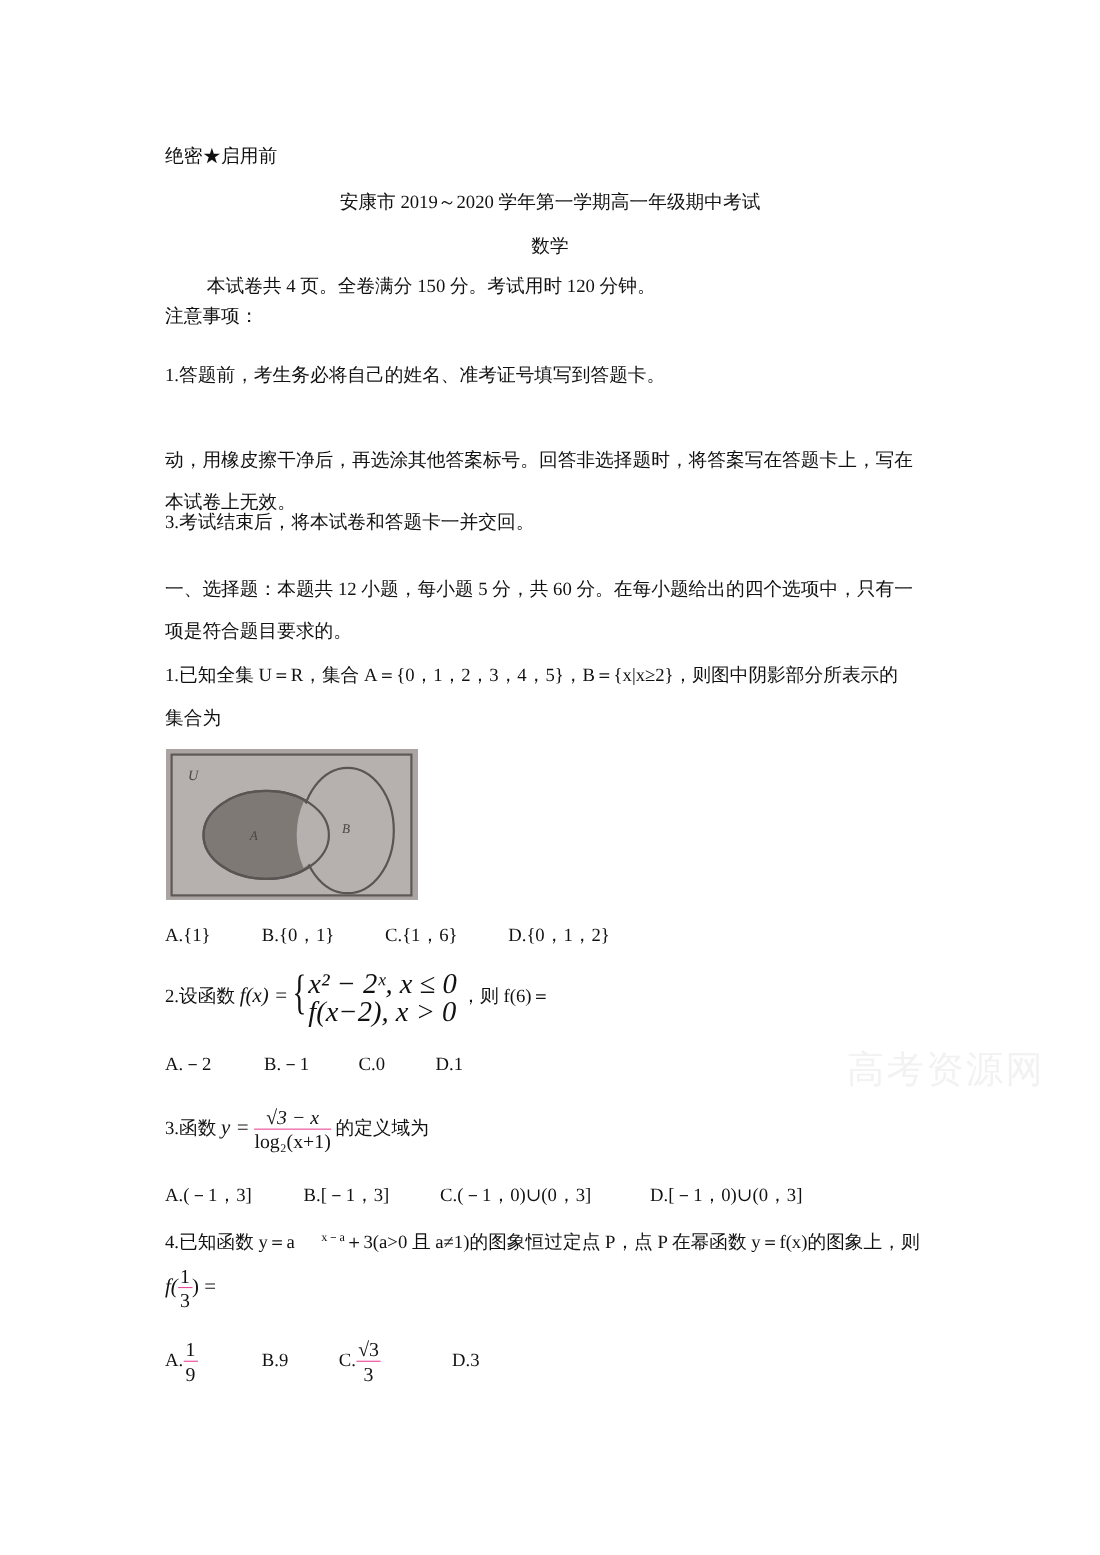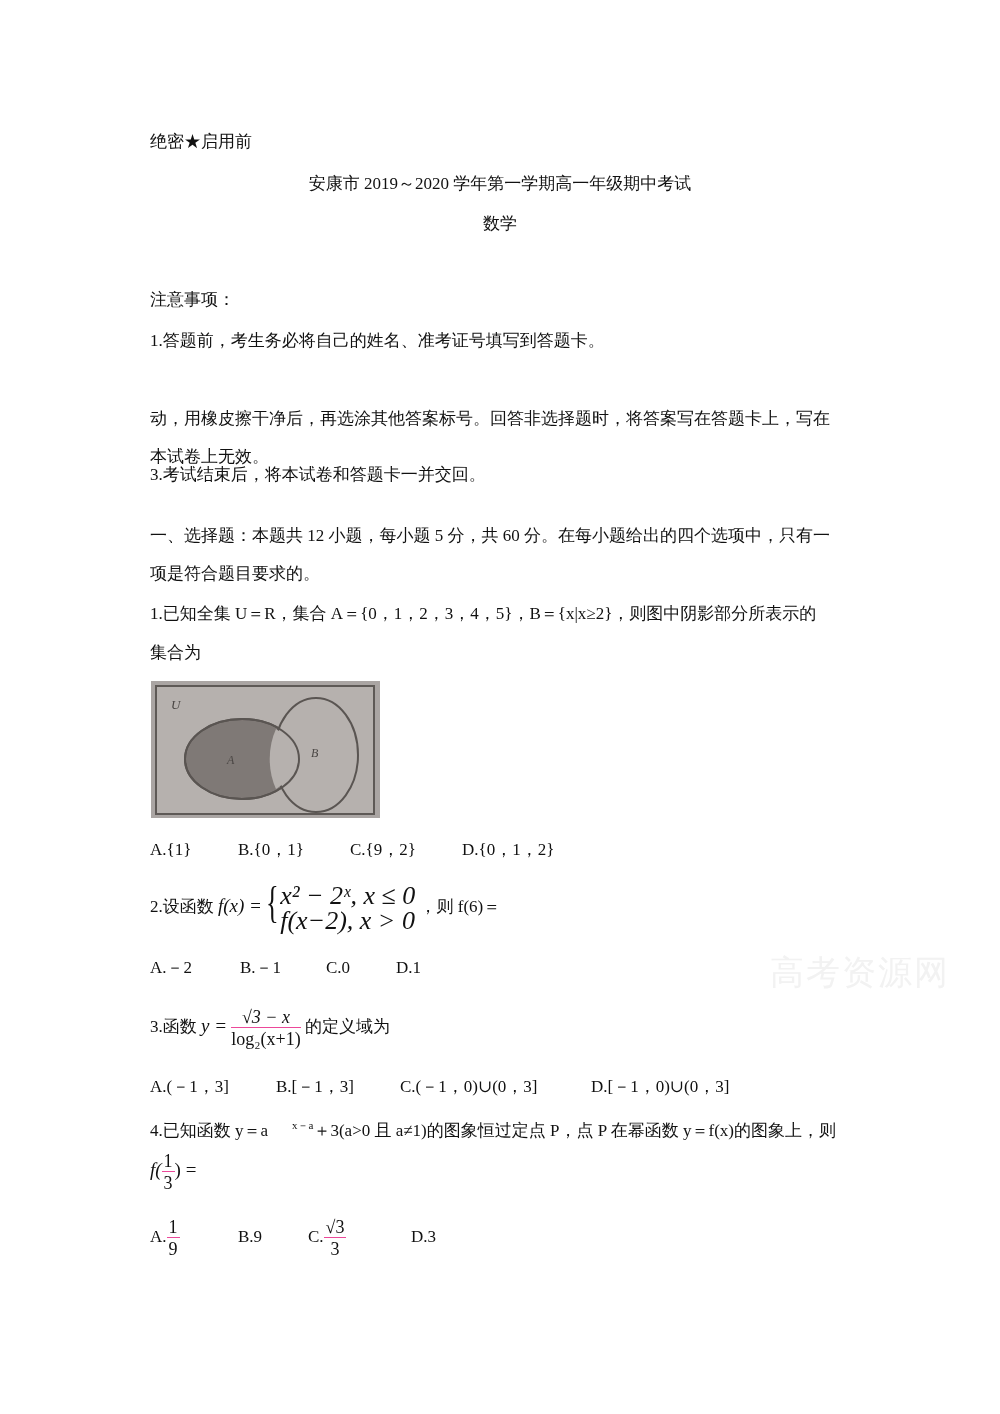--- a/index.html
+++ b/index.html
@@ -23,22 +23,23 @@
   sup { font-size:11px;margin-left:24px; }
 </style>
 </head>
 <body>
 
 <div class="page">
 
   <div class="line" style="top:131px">绝密★启用前</div>
   <div class="line center" style="top:173px">安康市 2019～2020 学年第一学期高一年级期中考试</div>
   <div class="line center" style="top:213px">数学</div>
+  <div class="line indent" style="top:249px">本试卷共 4 页。全卷满分 150 分。考试用时 120 分钟。</div>
 
-  <div class="line" style="top:289px">注意事项：</div>
+  <div class="line" style="top:277px">注意事项：</div>
   <div class="line" style="top:330px">1.答题前，考生务必将自己的姓名、准考证号填写到答题卡。</div>
   <div class="line" style="top:408px">动，用橡皮擦干净后，再选涂其他答案标号。回答非选择题时，将答案写在答题卡上，写在</div>
   <div class="line" style="top:446px">本试卷上无效。</div>
   <div class="line" style="top:464px">3.考试结束后，将本试卷和答题卡一并交回。</div>
 
   <div class="line" style="top:525px">一、选择题：本题共 12 小题，每小题 5 分，共 60 分。在每小题给出的四个选项中，只有一</div>
   <div class="line" style="top:563px">项是符合题目要求的。</div>
 
   <div class="line" style="top:603px">1.已知全集 U＝R，集合 A＝{0，1，2，3，4，5}，B＝{x|x≥2}，则图中阴影部分所表示的</div>
   <div class="line" style="top:642px">集合为</div>
@@ -53,21 +54,21 @@
       <ellipse cx="91" cy="78" rx="57" ry="40" fill="none" stroke="#5a5552" stroke-width="2"></ellipse>
       <text x="20" y="28" font-size="13" font-style="italic" fill="#4a4644" font-family="Liberation Serif, serif">U</text>
       <text x="76" y="83" font-size="12" font-style="italic" fill="#4a4644" font-family="Liberation Serif, serif">A</text>
       <text x="160" y="76" font-size="12" font-style="italic" fill="#4a4644" font-family="Liberation Serif, serif">B</text>
     </svg>
   </div>
 
   <div class="opts" style="top:839px">
     <span class="opt" style="left:0">A.{1}</span>
     <span class="opt" style="left:88px">B.{0，1}</span>
-    <span class="opt" style="left:200px">C.{9，2}</span>
+    <span class="opt" style="left:200px">C.{1，6}</span>
     <span class="opt" style="left:312px">D.{0，1，2}</span>
   </div>
 
   <div class="line" style="top:880px; line-height:52px">
     <span>2.设函数</span>
     <span class="math" style="font-size:19px">f(x) =</span>
     <span class="piece">
       <span class="brace">{</span>
       <span class="row">x² − 2ˣ, x ≤ 0</span>
       <span class="row">f(x−2), x &gt; 0</span>

